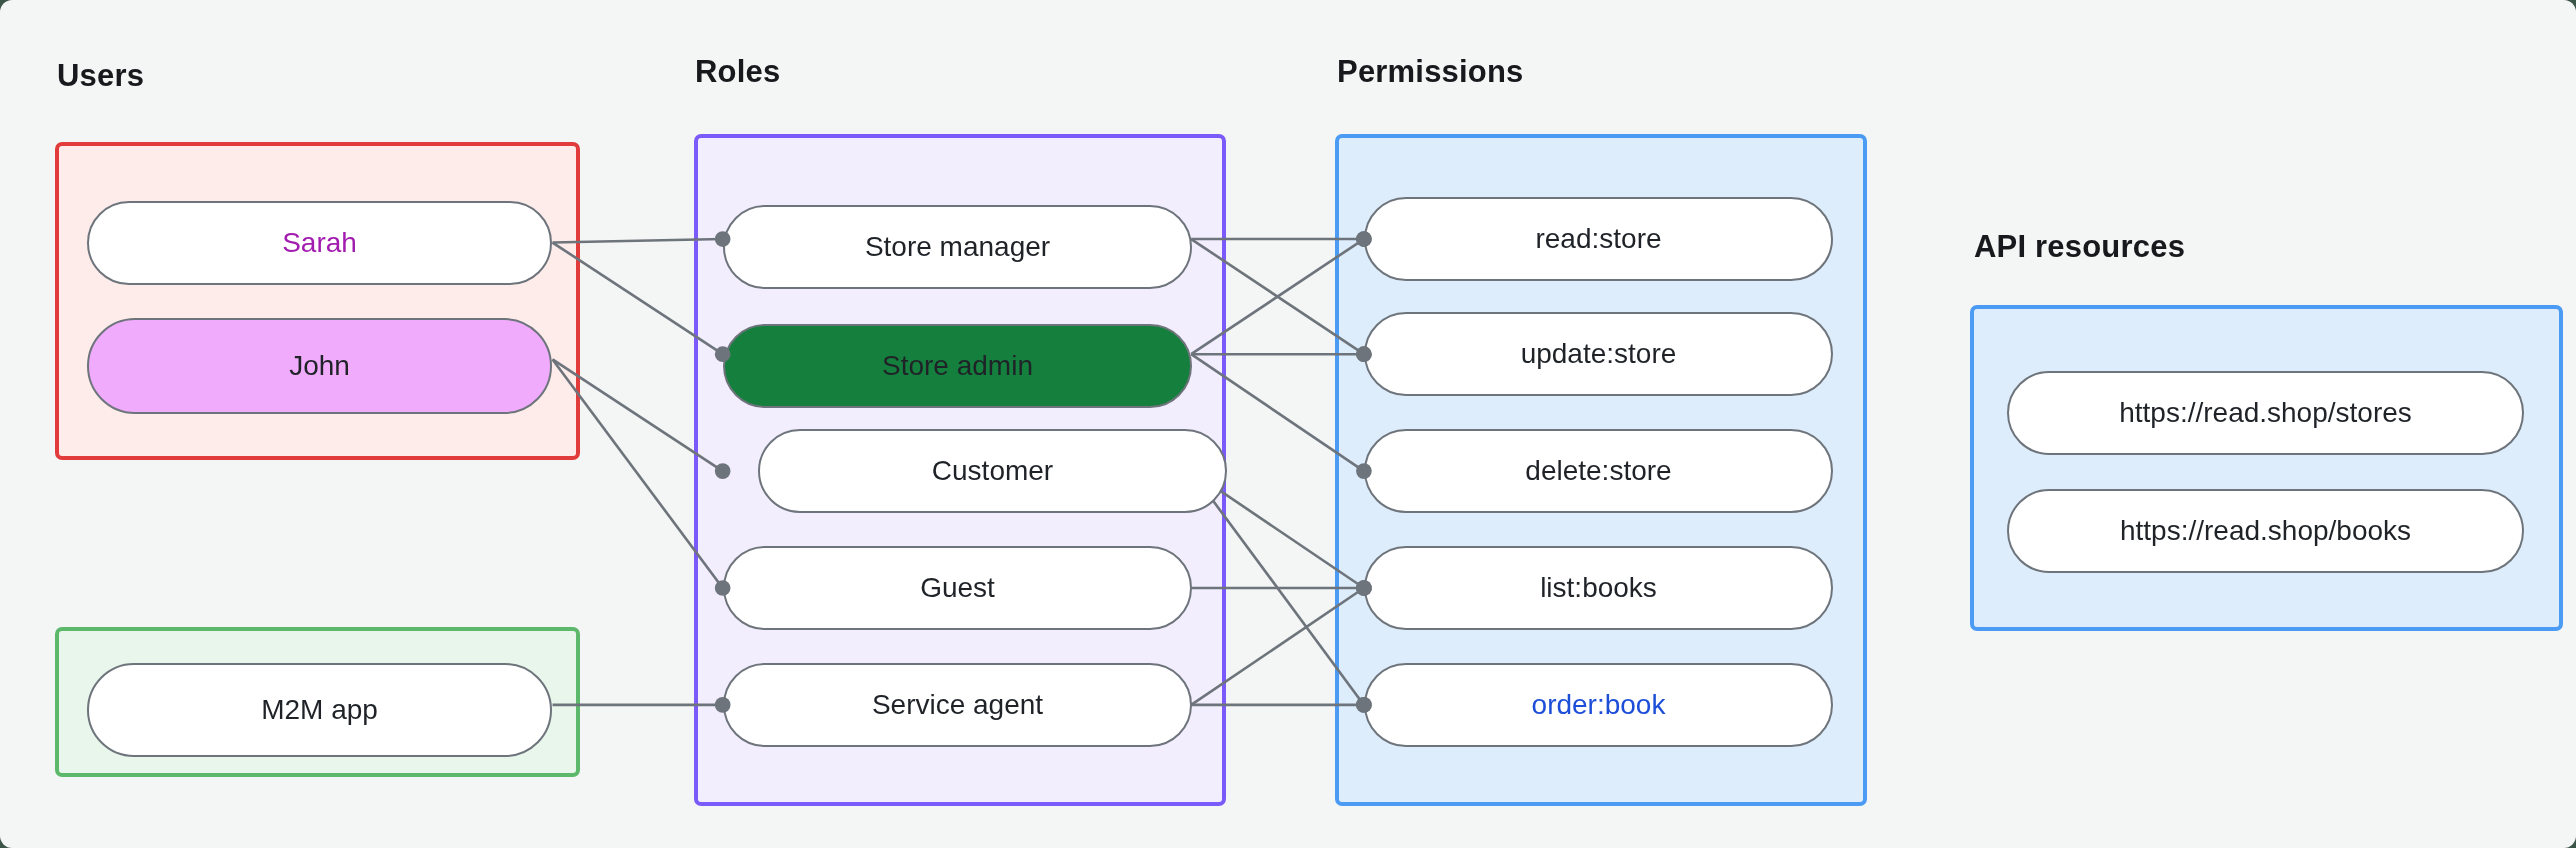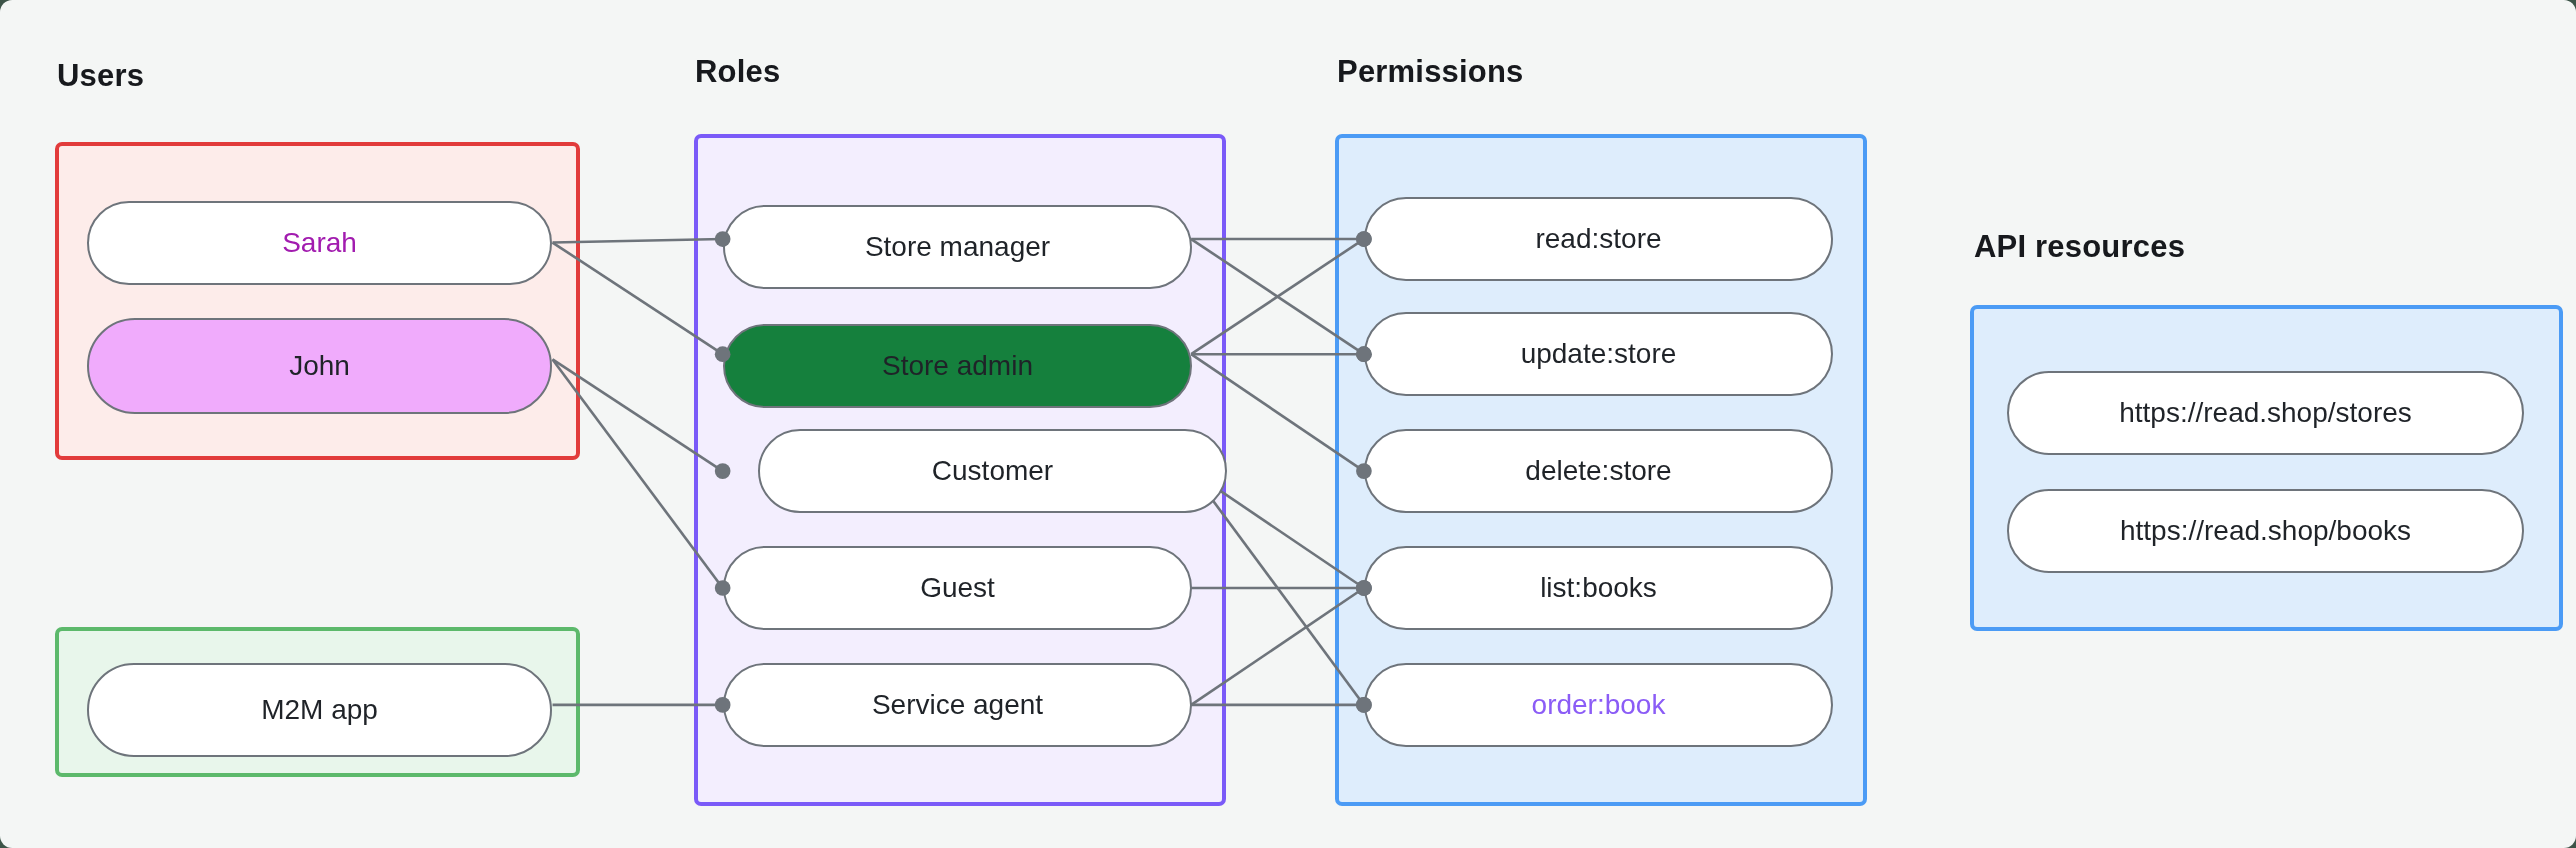--- a/index.html
+++ b/index.html
@@ -95,21 +95,21 @@
       <div class="pill" style="left: 87px; top: 663px; width: 465px; height: 94px; border-color: rgb(110, 116, 123); background: rgb(255, 255, 255); color: rgb(31, 35, 40);">M2M app</div>
       <div class="pill" style="left: 723px; top: 197px; width: 469px; height: 84px; border-color: rgb(110, 116, 123); background: rgb(255, 255, 255); color: rgb(31, 35, 40); margin-top: 8px;">Store manager</div>
       <div class="pill" style="left: 723px; top: 324px; width: 469px; height: 84px; border-color: rgb(110, 116, 123); background: #15803d; color: rgb(31, 35, 40); text-align: center;">Store admin</div>
       <div class="pill" style="left: 758px; top: 429px; width: 469px; height: 84px; border-color: rgb(110, 116, 123); background: rgb(255, 255, 255); color: rgb(31, 35, 40);">Customer</div>
       <div class="pill" style="left: 723px; top: 546px; width: 469px; height: 84px; border-color: rgb(110, 116, 123); background: rgb(255, 255, 255); color: rgb(31, 35, 40);">Guest</div>
       <div class="pill" style="left: 723px; top: 663px; width: 469px; height: 84px; border-color: rgb(110, 116, 123); background: rgb(255, 255, 255); color: rgb(31, 35, 40);">Service agent</div>
       <div class="pill" style="left: 1364px; top: 197px; width: 469px; height: 84px; border-color: rgb(110, 116, 123); background: rgb(255, 255, 255); color: rgb(31, 35, 40);">read:store</div>
       <div class="pill" style="left: 1364px; top: 312px; width: 469px; height: 84px; border-color: rgb(110, 116, 123); background: rgb(255, 255, 255); color: rgb(31, 35, 40);">update:store</div>
       <div class="pill" style="left: 1364px; top: 429px; width: 469px; height: 84px; border-color: rgb(110, 116, 123); background: rgb(255, 255, 255); color: rgb(31, 35, 40);">delete:store</div>
       <div class="pill" style="left: 1364px; top: 546px; width: 469px; height: 84px; border-color: rgb(110, 116, 123); background: rgb(255, 255, 255); color: rgb(31, 35, 40);">list:books</div>
-      <div class="pill" style="left: 1364px; top: 663px; width: 469px; height: 84px; border-color: rgb(110, 116, 123); background: rgb(255, 255, 255); color: #8b5cf6;">order:book</div>
+      <div class="pill" style="left: 1364px; top: 663px; width: 469px; height: 84px; border-color: rgb(110, 116, 123); background: rgb(255, 255, 255); color: #1d4ed8;">order:book</div>
       <div class="pill" style="left: 2007px; top: 371px; width: 517px; height: 84px; border-color: rgb(110, 116, 123); background: rgb(255, 255, 255); color: rgb(31, 35, 40);">https://read.shop/stores</div>
       <div class="pill" style="left: 2007px; top: 489px; width: 517px; height: 84px; border-color: rgb(110, 116, 123); background: rgb(255, 255, 255); color: rgb(31, 35, 40);">https://read.shop/books</div>
     </div>
 
   <svg id="dots-layer" class="layer" width="2576" height="848" viewBox="0 0 2952 972">
       <circle cx="828" cy="274" r="9" fill="#6e747b"></circle>
       <circle cx="828" cy="406" r="9" fill="#6e747b"></circle>
       <circle cx="828" cy="540" r="9" fill="#6e747b"></circle>
       <circle cx="828" cy="674" r="9" fill="#6e747b"></circle>
       <circle cx="828" cy="808" r="9" fill="#6e747b"></circle>

